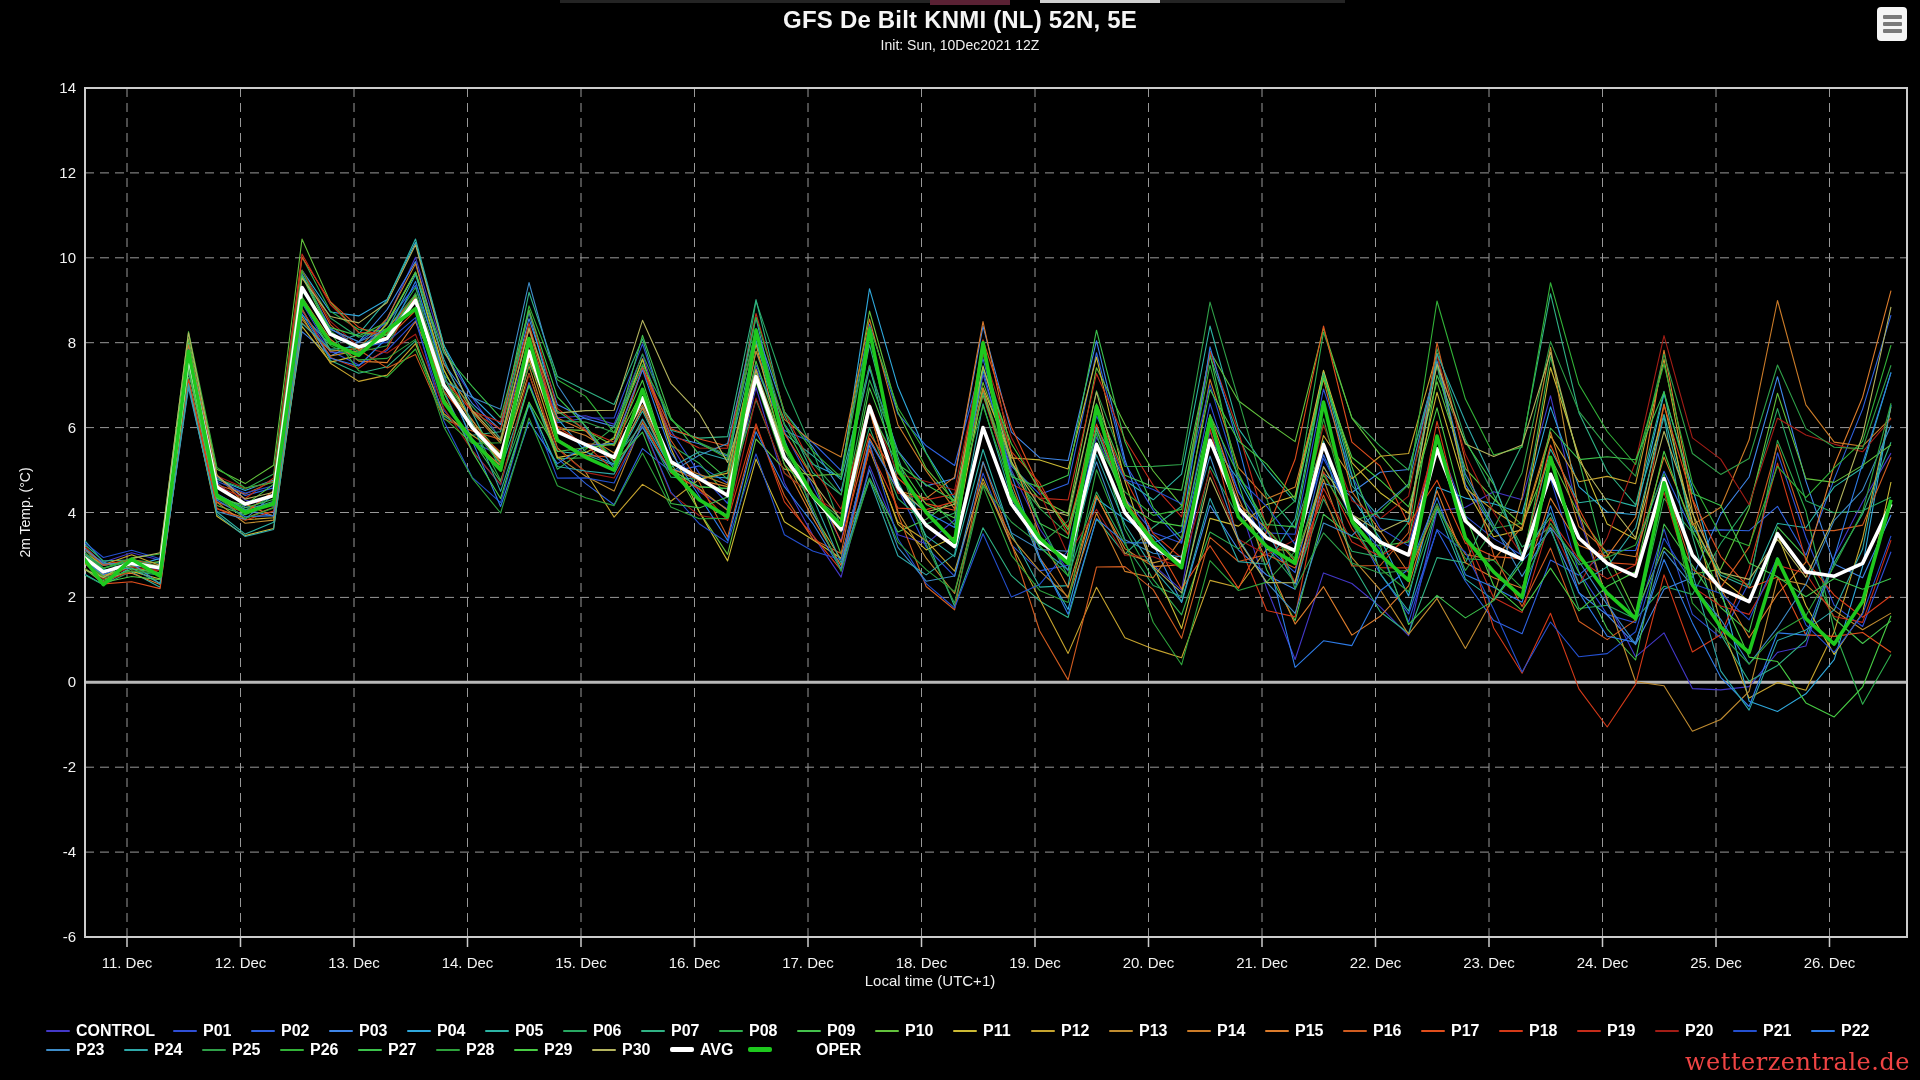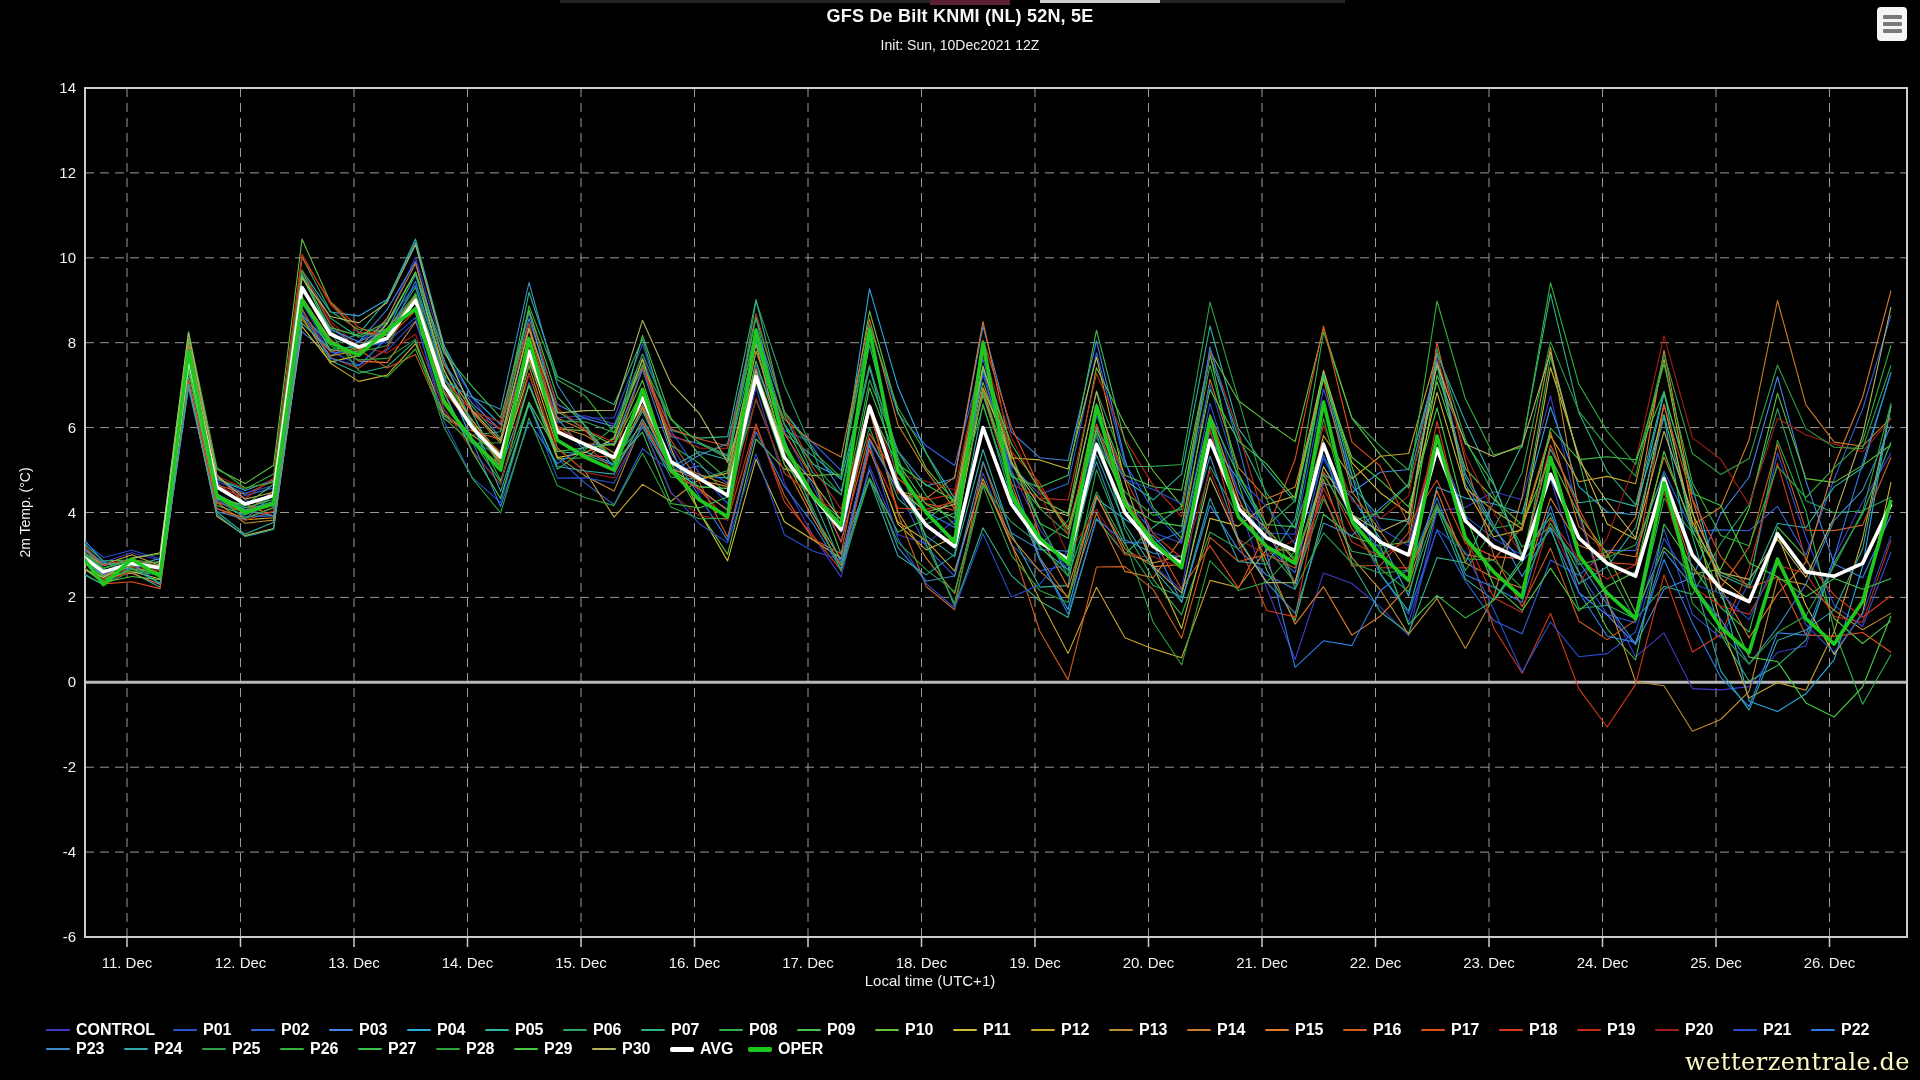--- a/index.html
+++ b/index.html
@@ -3,35 +3,35 @@
 <meta charset="utf-8">
 <style>
   html,body{margin:0;padding:0;background:#000;}
   #stage{position:relative;width:1920px;height:1080px;background:#000;overflow:hidden;
          font-family:"Liberation Sans",sans-serif;}
   .abs{position:absolute;}
   #top-remnant-l{left:560px;top:0;width:370px;height:3px;background:#242424;}
   #top-accent{left:930px;top:0;width:80px;height:5px;background:#5a2134;}
   #top-remnant-r{left:1040px;top:0;width:120px;height:3px;background:#cfcfcf;}
   #top-remnant-r2{left:1160px;top:0;width:185px;height:3px;background:#242424;}
-  #title{left:0;right:0;top:6px;text-align:center;color:#f5f5f5;font-size:18px;
+  #title{left:0;right:0;top:6px;text-align:center;color:#f5f5f5;font-size:24px;
          font-weight:600;letter-spacing:.2px;}
   #subtitle{left:0;right:0;top:37px;text-align:center;color:#f0f0f0;font-size:14px;font-weight:500;}
   #menu-btn{left:1877px;top:7px;width:30px;height:34px;background:#f5f5f5;border-radius:4px;
             display:flex;flex-direction:column;justify-content:center;align-items:center;gap:3px;cursor:pointer;}
   #menu-btn span{display:block;width:19px;height:4px;background:#7a7a7a;border-radius:1px;}
   #chart-svg{left:0;top:0;}
   #legend{left:46px;top:1021px;width:1874px;color:#fff;font-weight:bold;font-size:16px;}
-  .lrow{display:flex;align-items:flex-start;height:19px;}
+  .lrow{display:flex;align-items:center;height:19px;}
   .litem{display:flex;align-items:center;flex:0 0 78px;}
   .litem.wide{flex:0 0 127px;}
-  .litem.oper{flex:0 0 92px;}
+  .litem.oper{flex:0 0 92px;gap:38px;}
   .swatch{display:inline-block;width:24px;height:2px;border-radius:1px;margin-right:6px;flex:0 0 24px;}
   .swatch.thick{height:5px;border-radius:2px;}
-  #watermark{right:10px;bottom:4px;color:#fef9c3;font-family:"DejaVu Serif",serif;
+  #watermark{right:10px;bottom:4px;color:#ef4444;font-family:"DejaVu Serif",serif;
              font-size:24px;letter-spacing:.5px;}
 </style>
 </head>
 <body>
 
 <div id="stage">
   <div id="top-remnant-l" class="abs"></div>
   <div id="top-accent" class="abs"></div>
   <div id="top-remnant-r" class="abs"></div>
   <div id="top-remnant-r2" class="abs"></div>

